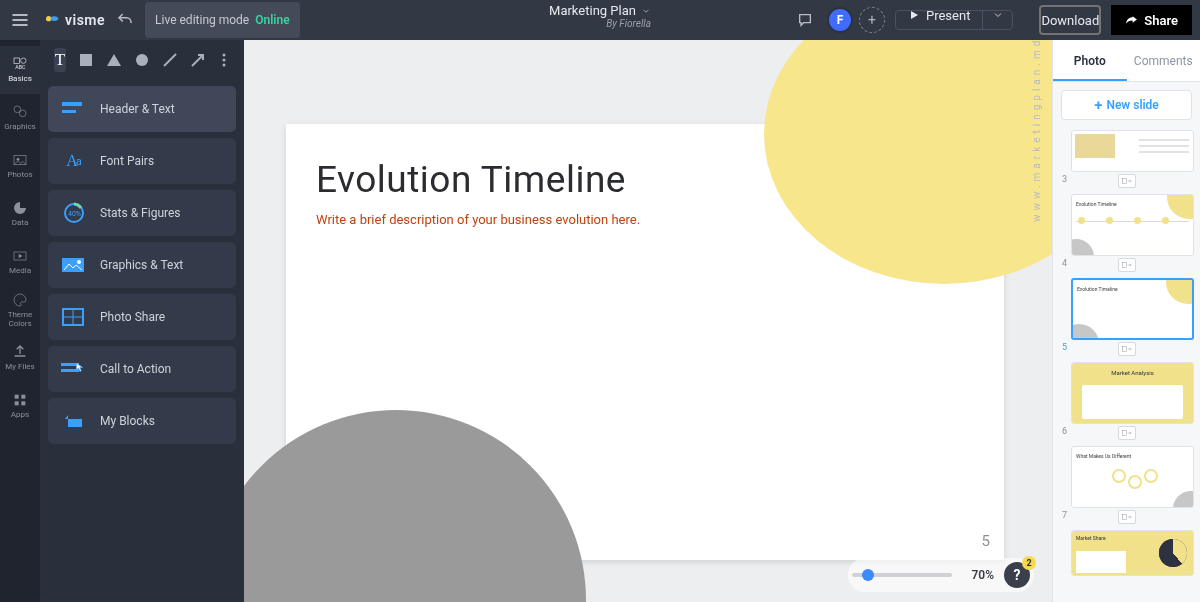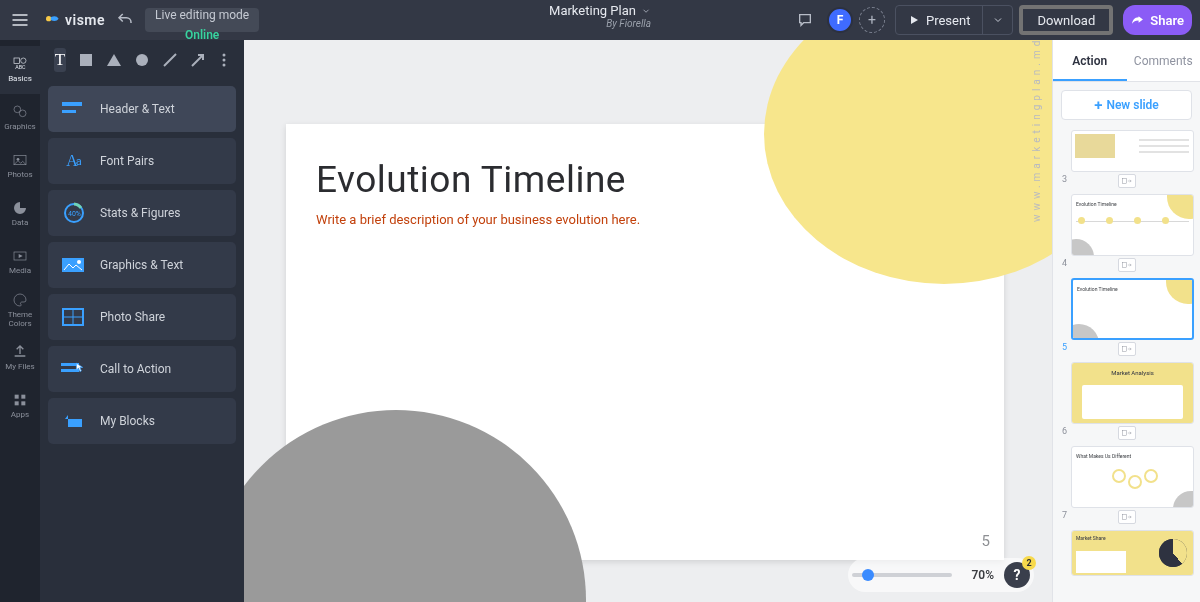--- a/index.html
+++ b/index.html
@@ -6,34 +6,34 @@
 html, body { width: 1200px; height: 602px; overflow: hidden; font-family: -apple-system, BlinkMacSystemFont, "Segoe UI", Roboto, Arial, sans-serif; font-size: 13px; color: #ccc; background: #292f3a; }
 .app { display: flex; flex-direction: column; width: 1200px; height: 602px; }
 .topbar { height: 40px; background: #333845; display: flex; align-items: center; color: #d0d5dd; flex-shrink: 0; position: relative; }
 .hamburger { width: 40px; height: 40px; display:flex; align-items:center; justify-content:center; cursor:pointer; }
 .hamburger svg { width: 20px; height: 20px; stroke:#cfd3da; }
 .brand { display:flex; align-items:center; gap:5px; margin-left:4px; margin-right:6px;}
 .brand-logo { width:16px; height:16px; }
 .brand-name { font-weight:600; color:#e6e9ef; letter-spacing:0.5px; font-size:14px;}
 .undo { width:28px; height:28px; display:flex; align-items:center; justify-content:center; border-radius:4px; cursor:pointer; }
 .undo svg { width:18px;height:18px; stroke:#b7bcc7;}
-.mode-pill { margin-left:6px; background:#444a57; border-radius:4px; height:24px; display:flex; align-items:center; padding:0 10px; gap:6px; font-size:12px; color:#c5cad3;flex-direction:column;}
+.mode-pill { margin-left:6px; background:#444a57; border-radius:4px; height:36px; display:flex; align-items:center; padding:0 10px; gap:6px; font-size:12px; color:#c5cad3;}
 .mode-online { color:#38d39f; font-weight:600; }
 .top-center { position:absolute; left:50%; transform:translateX(-50%); top:4px; text-align:right; line-height:1.1; cursor:pointer;}
 .top-center .title { font-size:13px; color:#e6e9ef; display:flex; align-items:center; gap:5px; justify-content:center;}
 .top-center .by { font-size:10px; color:#9aa0ab; font-style:italic;}
 .top-actions { margin-left:auto; display:flex; align-items:center; gap:6px; padding-right:8px; height:40px;}
 .icon-btn { width:32px; height:32px; border-radius:50%; display:flex; align-items:center; justify-content:center; cursor:pointer;}
 .avatar { width:26px; height:26px; border-radius:50%; background:#3f6bff; color:#fff; font-weight:700; font-size:12px; display:flex; align-items:center; justify-content:center; border:2px solid #2c3140;}
 .add-user { width:26px; height:26px; border-radius:50%; border:1px dashed #7c8291; display:flex; align-items:center; justify-content:center; color:#aeb4c0; font-size:14px; cursor:pointer;}
-.present-group { display:flex; align-items:flex-end; height:30px; border:1px solid #4b5161; border-radius:4px; overflow:hidden; margin-left:4px;}
+.present-group { display:flex; align-items:flex-end; height:20px; border:1px solid #4b5161; border-radius:4px; overflow:hidden; margin-left:4px;}
 .present-btn { display:flex; align-items:center; gap:6px; padding:0 12px; height:28px; cursor:pointer; color:#e6e9ef; font-size:13px;}
 .present-caret { width:30px; height:28px; border-left:1px solid #4b5161; display:flex; align-items:center; justify-content:center; cursor:pointer;}
-.download-btn { height:30px; padding:0 14px; display:flex; align-items:center; border:4px solid #737373; border-radius:4px; font-size:13px; color:#e6e9ef; cursor:pointer; margin-left:0;}
-.share-btn { height:30px; padding:0 8px; display:flex; align-items:center; gap:6px; background:#8b5cf6; border-radius:12px; font-size:13px; color:#fff; cursor:pointer; margin-left:4px; font-weight:600;}
+.download-btn { height:30px; padding:0 0; display:flex; align-items:center; border:2px solid #737373; border-radius:4px; font-size:13px; color:#e6e9ef; cursor:pointer; margin-left:20px;}
+.share-btn { height:30px; padding:0 14px; display:flex; align-items:center; gap:6px; background:#000000; border-radius:0; font-size:13px; color:#fff; cursor:pointer; margin-left:4px; font-weight:600;}
 .main { flex:1; display:flex; min-height:0; }
 .tool-rail { width:40px; background:#1f242e; display:flex; flex-direction:column; align-items:center; padding-top:6px; gap:0;}
 .rail-item { width:40px; height:48px; display:flex; flex-direction:column; align-items:center; justify-content:center; gap:3px; cursor:pointer; color:#8b909b;}
 .rail-item.active { color:#e4e8ef; background:#2a303c;}
 .rail-item .lbl { font-size:8px; line-height:1.1; text-align:center;}
 .rail-item svg { width:18px; height:16px; }
 .side-panel { width:204px; background:#292f3b; display:flex; flex-direction:column;}
 .shape-bar { height:40px; display:flex; align-items:center; gap:12px; padding:0 14px;}
 .shape-bar .tbtn { width:24px; height:24px; display:flex; align-items:center; justify-content:center; cursor:pointer; color:#aab0bb;}
 .shape-bar .tbtn.active { color:#fff; background:#3a4150; border-radius:3px;}
@@ -334,21 +334,21 @@
           </div>
         <div class="zoom-val">70%</div>
         <div class="help-btn">?
           <div class="help-badge">2</div>
         </div>
       </div>
     </div>
 
     <div class="right-panel">
       <div class="rp-tabs">
-        <div class="rp-tab active">Action</div>
+        <div class="rp-tab active">Photo</div>
         <div class="rp-tab">Comments</div>
       </div>
       <div class="new-slide">
         <span style="font-size:15px;line-height:0;">+</span>
           <span>New slide</span>
       </div>
       <div class="thumbs">
 
         <div class="thumb-row">
           <div class="thumb-num">3</div>

